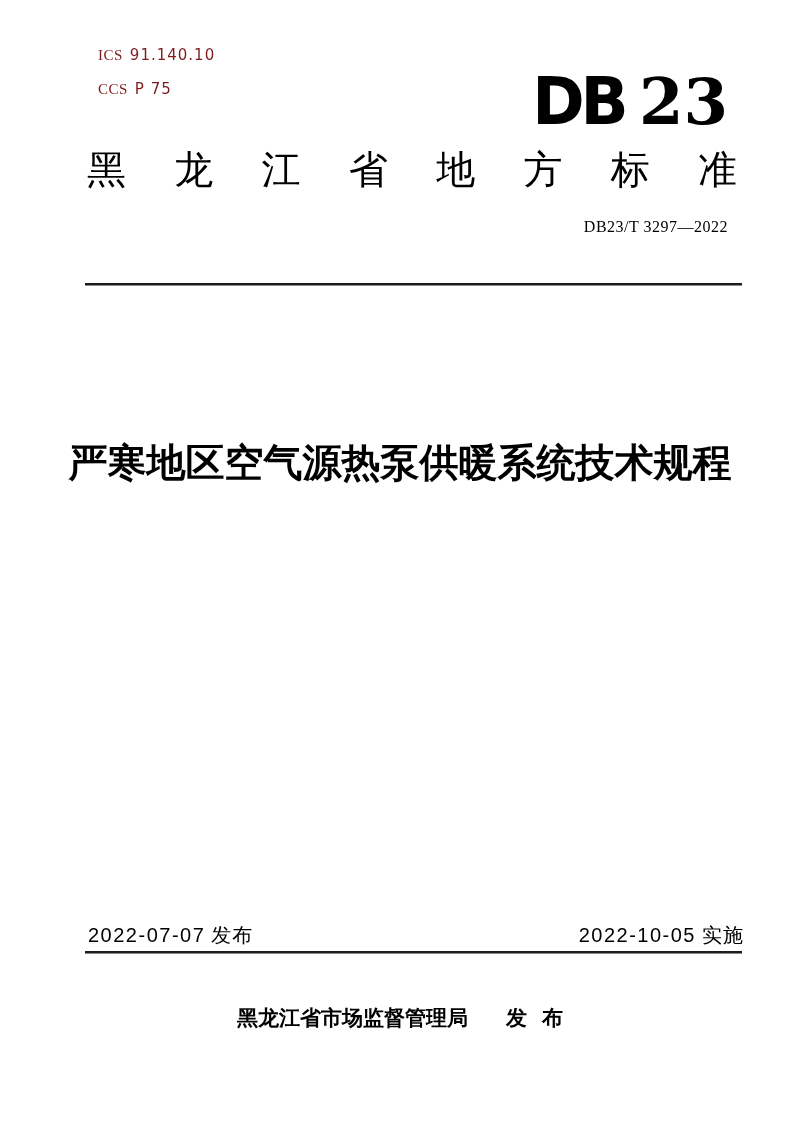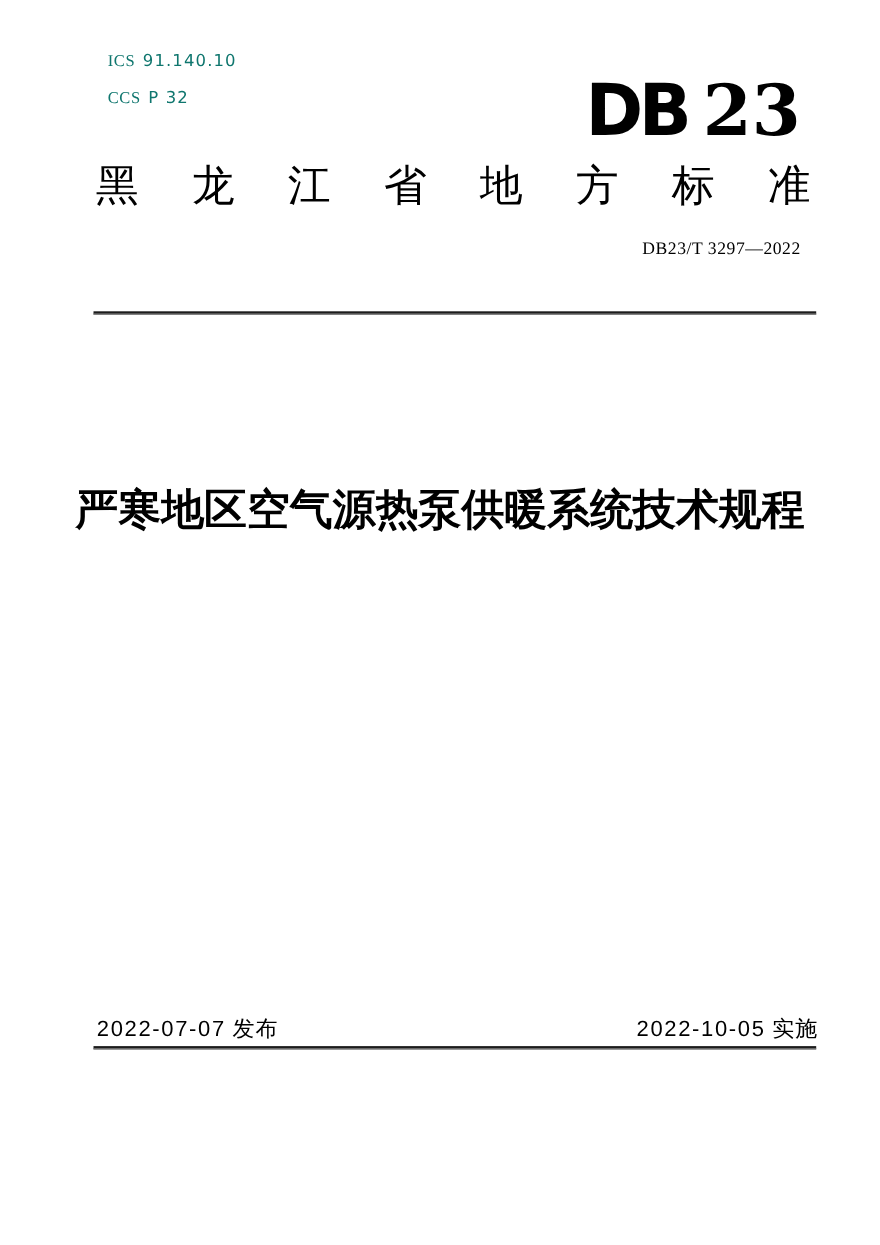--- a/index.html
+++ b/index.html
@@ -16,21 +16,21 @@
     font-family: "Liberation Sans", sans-serif;
     overflow: hidden;
   }
 
   
   .meta-line {
     position: absolute;
     left: 98px;
     font-size: 15px;
     letter-spacing: 0.5px;
-    color: #0f766e;
+    color: #7f1d1d;
     white-space: nowrap;
   }
   .meta-ics { top: 46px; }
   .meta-ccs { top: 80px; }
   .meta-line .code-label {
     font-family: "Liberation Serif", serif;
     margin-right: 7px;
   }
   .meta-line .code-value {
     font-family: "DejaVu Sans", sans-serif;
@@ -146,21 +146,21 @@
 </head>
 <body>
 
 <div class="page">
 
   <div class="meta-line meta-ics">
     <span class="code-label">ICS</span><span class="code-value">91.140.10</span>
   </div>
 
   <div class="meta-line meta-ccs">
-    <span class="code-label">CCS</span><span class="code-value">P 32</span>
+    <span class="code-label">CCS</span><span class="code-value">P 75</span>
   </div>
 
   <div class="logo">
     <span class="logo-db">DB</span><span class="logo-23">23</span>
   </div>
 
   <div class="standard-type">
     <span>黑</span>
     <span>龙</span>
     <span>江</span>
@@ -181,14 +181,18 @@
     <div>
       <span class="date-value">2022-07-07</span><span class="date-label">发布</span>
     </div>
     <div>
       <span class="date-value">2022-10-05</span><span class="date-label">实施</span>
     </div>
   </div>
 
   <div class="rule rule-bottom"></div>
 
+  <div class="publisher-row">
+    <span>黑龙江省市场监督管理局</span>
+    <span class="publish-action">发 布</span>
+  </div>
 
 </div>
 
 </body></html>

